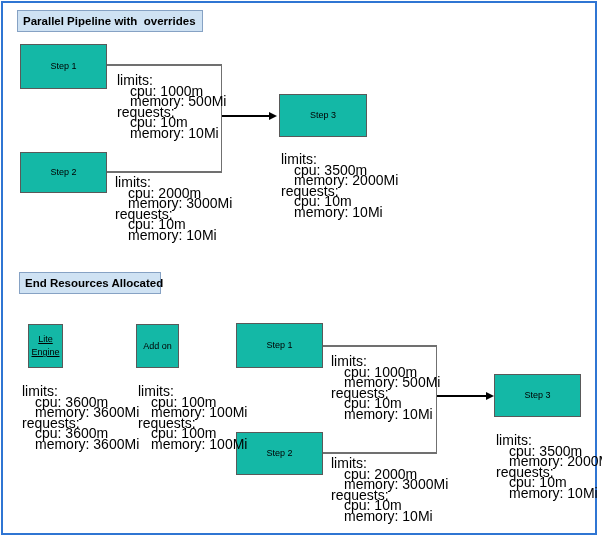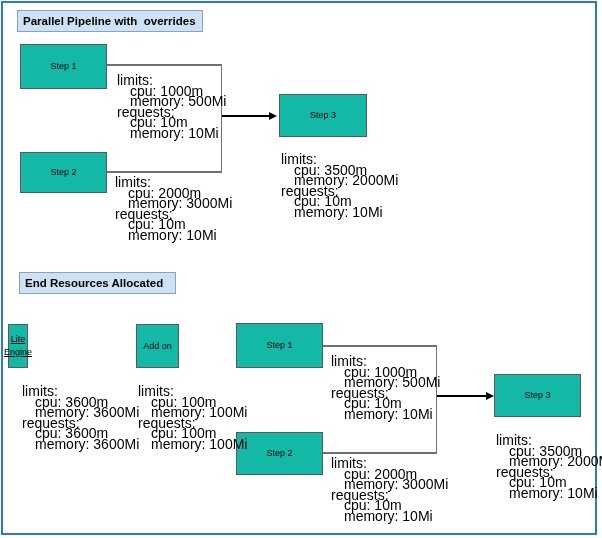--- a/index.html
+++ b/index.html
@@ -108,25 +108,25 @@
 
   <div class="res" style="left:281px; top:154px;">
     <div>limits:</div>
     <div class="indent">cpu: 3500m</div>
     <div class="indent">memory: 2000Mi</div>
     <div>requests:</div>
     <div class="indent">cpu: 10m</div>
     <div class="indent">memory: 10Mi</div>
   </div>
 
-  <div class="title-box" style="left:19px; top:272px; width:157px; height:22px;">
+  <div class="title-box" style="left:19px; top:272px; width:142px; height:22px;">
     <span>End Resources Allocated</span>
   </div>
 
-  <div class="node" style="left:8px; top:324px; width:20px; height:44px;text-decoration:underline;">
+  <div class="node" style="left:28px; top:324px; width:35px; height:44px;text-decoration:underline;">
     <span class="lbl">Lite</span>
     <span class="lbl">Engine</span>
   </div>
 
   <div class="node" style="left:136px; top:324px; width:43px; height:44px;">
     <span class="lbl">Add on</span>
   </div>
 
   <div class="node" style="left:236px; top:323px; width:87px; height:45px;">
     <span class="lbl">Step 1</span>

